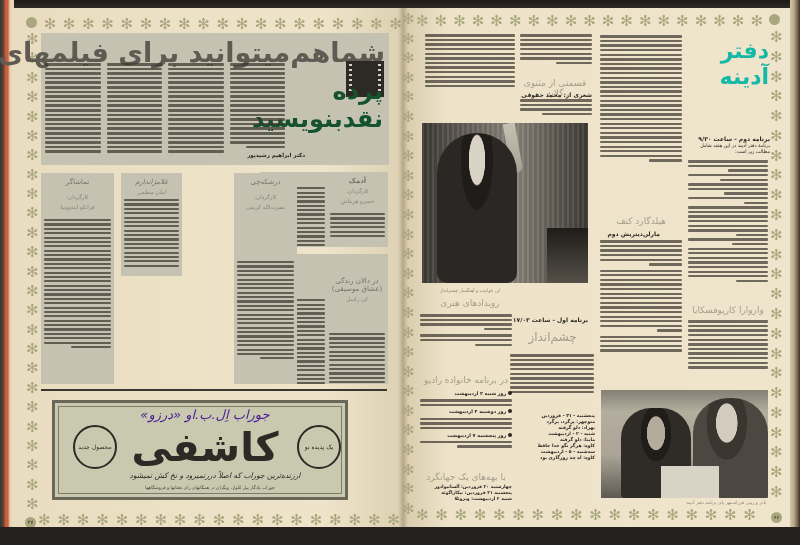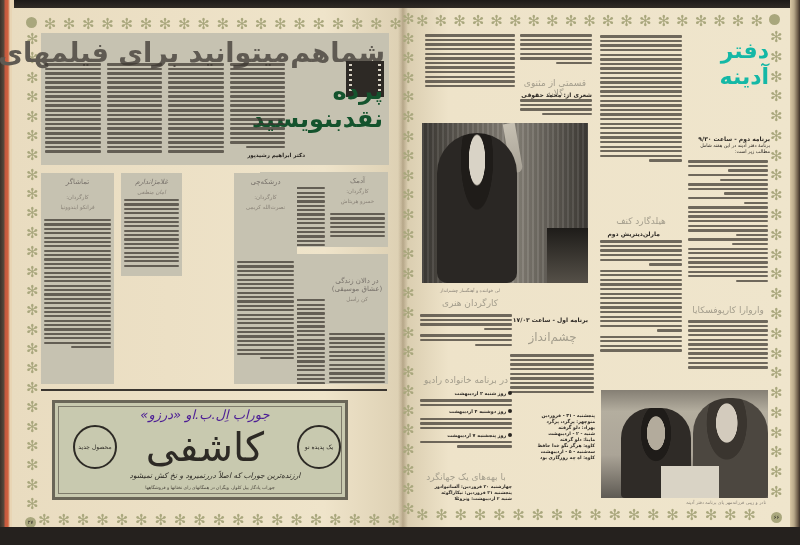--- a/index.html
+++ b/index.html
@@ -36,21 +36,21 @@
   .box-title { font-size: 7px; color: #77716a; text-align: center; margin-top: 2px; }
   .box-sub { font-size: 5.5px; color: #8a8378; text-align: center; margin-top: 3px; line-height: 7px; }
   .box .txtline { height: 2.2px; margin: 2.2px 0; }
   .rule-dark { position: absolute; left: 41px; top: 389px; width: 346px; height: 2px; background: #3b3630; }
 
   .ad { position: absolute; left: 52px; top: 400px; width: 296px; height: 100px; background: #c8c9af; border: 3px solid #6a6658; }
   .ad-inner { position: absolute; left: 3px; top: 3px; right: 3px; bottom: 3px; border: 1px solid #7e7b6b; }
   .ad-circle { position: absolute; top: 22px; width: 44px; height: 44px; border-radius: 50%; border: 2px solid #2d2a25; font-size: 6px; color: #2d2a25; display: flex; align-items: center; justify-content: center; text-align: center; direction: rtl; line-height: 8px; }
   .ad-circle.l { left: 18px; } .ad-circle.r { left: 242px; }
   .ad-top { position: absolute; left: 70px; top: 4px; width: 160px; text-align: center; font-size: 13px; color: #4c1d95; direction: rtl; font-style: italic; }
-  .ad-main { position: absolute; left: 60px; top: 22px; width: 180px; text-align: center; font-size: 40px; font-weight: normal; color: #2d2a25; direction: rtl; line-height: 44px; }
+  .ad-main { position: absolute; left: 60px; top: 22px; width: 180px; text-align: center; font-size: 40px; font-weight: bold; color: #2d2a25; direction: rtl; line-height: 44px; }
   .ad-tag { position: absolute; left: 50px; top: 68px; width: 220px; text-align: center; font-size: 7.5px; color: #2d2a25; direction: rtl; font-style: italic; }
   .ad-small { position: absolute; left: 30px; top: 82px; width: 250px; text-align: center; font-size: 4.5px; color: #4a463d; direction: rtl; }
 
   .pagenum { position: absolute; width: 11px; height: 11px; border-radius: 50%; background: #a9a77d; font-size: 5px; color: #2a2622; text-align: center; line-height: 11px; }
   .rp-title-h { position: absolute; left: 730px; top: 28px; width: 40px; direction: rtl; color: #14b8a6; font-size: 24px; font-weight: bold; line-height: 30px; text-align: center; }
   .section-h { position: absolute; direction: rtl; font-size: 9px; color: #a39d8c; text-align: center; }
   .bold-line { position: absolute; direction: rtl; font-size: 6px; font-weight: bold; color: #2a2622; white-space: nowrap; }
   .caption { position: absolute; direction: rtl; font-size: 4.5px; color: #8a8378; white-space: nowrap; }
   .photo { position: absolute; overflow: hidden; }
   .photo1 { left: 422px; top: 123px; width: 166px; height: 160px; background: linear-gradient(90deg, #3d3a35 0%, #6f6a62 35%, #8a857b 55%, #5e5a53 80%, #3e3b36 100%); }
@@ -244,21 +244,21 @@
           <div class="txtline"></div>
           <div class="txtline"></div>
           <div class="txtline"></div>
           <div class="txtline"></div>
       </div>
     </div>
     <div class="author">دکتر ابراهیم رشیدپور</div>
   </div>
 
   <div class="box" style="left:260px; top:172px; width:128px; height:75px;">
-    <div class="box-title" style="width:55px; margin-right:0; float:right;">آدمک</div>
+    <div class="box-title" style="width:55px; margin-right:0; float:right;font-weight:bold;">آدمک</div>
     <div style="float:right; clear:right; width:55px;">
       <div class="box-sub">کارگردان:</div>
       <div class="box-sub">خسرو هریتاش</div>
       <div style="margin-top:8px;">
           <div class="txtline"></div>
           <div class="txtline"></div>
           <div class="txtline"></div>
           <div class="txtline"></div>
           <div class="txtline"></div>
           <div class="txtline"></div>
@@ -685,21 +685,21 @@
   </div>
 
   <div class="photo photo1">
     <div class="stripes"></div>
       <div class="mic"></div>
       <div class="piano"></div>
       <div class="figure"></div>
   </div>
   <div class="caption" style="left:440px; top:288px;">لی خواننده و آهنگساز چشم‌انداز</div>
 
-  <div class="section-h" style="left:425px; top:298px; width:90px;">کارگردان هنری</div>
+  <div class="section-h" style="left:425px; top:298px; width:90px;">رویدادهای هنری</div>
   <div class="rtxt" style="left:420px; top:312px; width:92px;">
     <div class="txtline"></div>
       <div class="txtline"></div>
       <div class="txtline"></div>
       <div class="txtline" style="width:30%"></div>
     <div class="txtline" style="margin-top:4px"></div>
       <div class="txtline"></div>
       <div class="txtline" style="width:40%"></div>
   </div>
   <div class="bold-line" style="right:212px; top:316px;">برنامه اول - ساعت ۱۷/۰۳</div>

